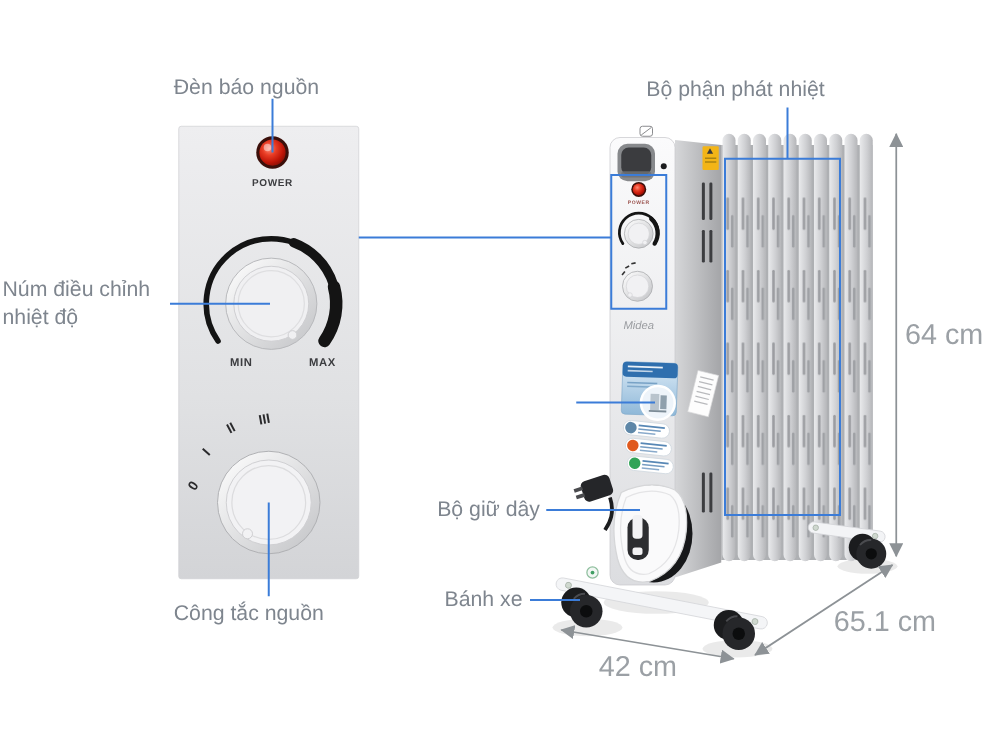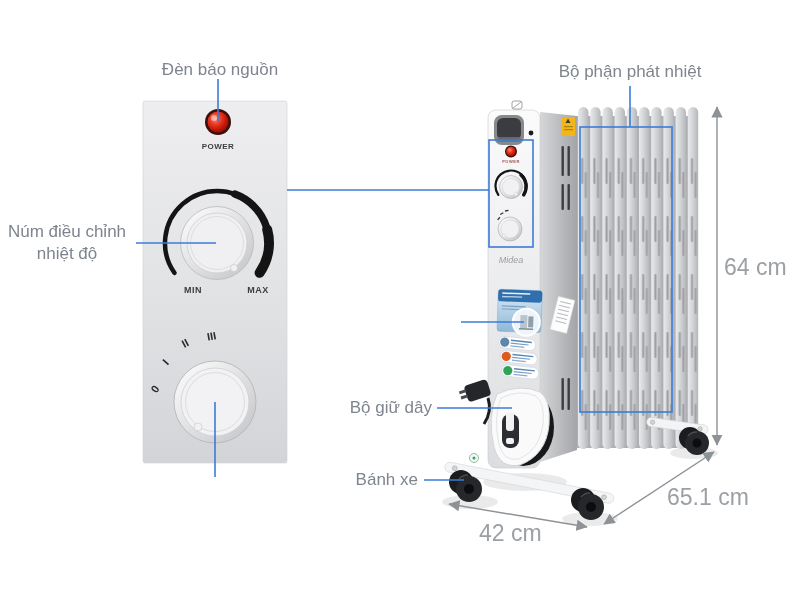--- a/index.html
+++ b/index.html
@@ -1,20 +1,20 @@
 <!DOCTYPE html>
 <html><head>
 <meta charset="utf-8">
 <style>
   html,body{margin:0;padding:0;background:#ffffff;}
   .stage{position:relative;width:800px;height:600px;background:#ffffff;overflow:hidden;
          font-family:"Liberation Sans","DejaVu Sans",sans-serif;}
   svg{position:absolute;left:0;top:0;}
   .lbl{position:absolute;color:#7e858e;font-size:17px;line-height:22px;white-space:nowrap;}
-  .lbl.center{text-align:center;}
+  .lbl.center{text-align:left;}
   .lbl.right{text-align:right;}
   .dim{position:absolute;color:#9ba0a5;font-size:23px;white-space:nowrap;}
   .micro{position:absolute;color:#3c3d40;font-weight:600;letter-spacing:.5px;text-align:center;}
   .mark{position:absolute;color:#2a2a2c;font-weight:700;font-size:11px;}
   .brand{position:absolute;color:#9a9ca0;font-style:italic;font-size:9px;text-align:center;}
 </style>
 </head>
 <body>
 
 <div class="stage">
@@ -268,25 +268,26 @@
   </g>
 
   <g stroke="#8d9296" stroke-width="1.4" fill="none">
     <line x1="717" y1="107" x2="717" y2="445" marker-start="url(#arw)" marker-end="url(#arw)"></line>
     <line x1="604" y1="524" x2="714" y2="452" marker-start="url(#arw)" marker-end="url(#arw)"></line>
     <line x1="449" y1="504" x2="587" y2="527" marker-start="url(#arw)" marker-end="url(#arw)"></line>
   </g>
 </svg>
 
 <div class="lbl center" style="left:139px;top:59px;width:162px;">Đèn báo nguồn</div>
-<div class="lbl center" style="left:544px;top:61px;width:172px;">Bộ phận phát nhiệt</div>
+<div class="lbl center" style="left:517px;top:61px;width:172px;">Bộ phận phát nhiệt</div>
 <div class="lbl center" style="left:2px;top:221px;width:130px;">
   <div>Núm điều chỉnh</div>
   <div>nhiệt độ</div>
 </div>
+<div class="lbl center" style="left:139px;top:480px;width:162px;">Công tắc nguồn</div>
 <div class="lbl right" style="left:314px;top:397px;width:118px;">Bộ giữ dây</div>
 <div class="lbl right" style="left:314px;top:469px;width:104px;">Bánh xe</div>
 
 <div class="dim" style="left:724px;top:254px;">64 cm</div>
 <div class="dim" style="left:667px;top:484px;">65.1 cm</div>
 <div class="dim" style="left:479px;top:520px;">42 cm</div>
 
 <div class="micro" style="left:196px;top:142px;width:44px;font-size:8px;">POWER</div>
 <div class="micro" style="left:497px;top:159px;width:28px;font-size:4px;color:#9c5550;">POWER</div>
 <div class="micro" style="left:180px;top:285px;width:26px;font-size:9px;">MIN</div>

